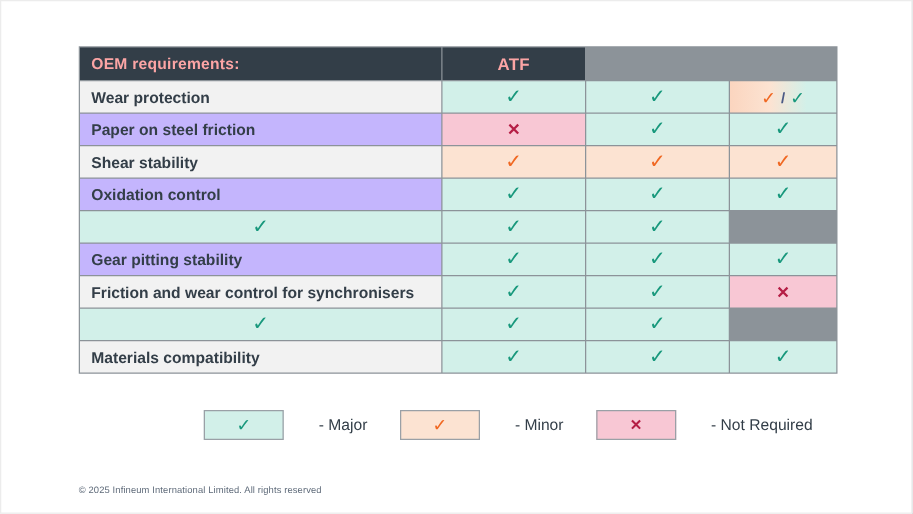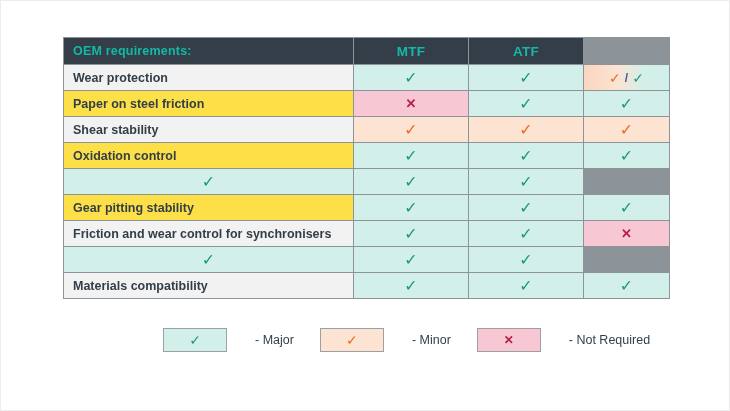--- a/index.html
+++ b/index.html
@@ -25,31 +25,31 @@
   .tr {
     display:grid;
     grid-template-columns:289px 114px 114px 85px;
     gap:1px;
   }
   .cell {
     display:flex; align-items:center; justify-content:center;
     box-sizing:border-box;
   }
   .th {
-    background:#333e48; color:#14b8a6;
+    background:#333e48; color:#fca5a5;
     font-weight:bold; font-size:13.5px;
     height:26px; letter-spacing:0.2px;
   }
   .th.label-col {
     justify-content:flex-start; padding-left:9px;
     font-size:12.5px;
   }
   .td { height:25px; }
   .label-cell {
-    background:#fde047; color:#333e48;
+    background:#c4b5fd; color:#333e48;
     font-weight:bold; font-size:12.5px;
     justify-content:flex-start; padding-left:9px;
   }
   .tr.alt .label-cell { background:#f2f2f2; }
   .value-cell { font-size:16px; line-height:1; }
   .value-cell.major        { background:#d2f0e9; color:#18987c; }
   .value-cell.minor        { background:#fce3d2; color:#f06822; }
   .value-cell.not_required { background:#f8c7d4; color:#b51e45; font-size:13px; font-weight:bold; }
   .value-cell.mixed {
     background:linear-gradient(90deg,#fbd5bf 0%,#fce3d2 38%,#d2f0e9 72%,#d2f0e9 100%);
@@ -83,21 +83,20 @@
   }
 </style>
 </head>
 <body>
 
 <div class="canvas">
 
   <div class="oem-table">
     <div class="tr">
       <div class="cell th label-col">OEM requirements:</div>
-      <div class="cell th">MTF</div>
       <div class="cell th">ATF</div>
     </div>
     <div id="table-body" style="display:flex;flex-direction:column;gap:1px;">
         <div class="tr alt">
           <div class="cell td label-cell">Wear protection</div>
           <div class="cell td value-cell major">
             <span>✓</span>
           </div>
           <div class="cell td value-cell major">
             <span>✓</span>
@@ -219,14 +218,15 @@
         <span class="legend-label">- Minor</span>
       </div>
       <div class="legend-item">
         <div class="legend-box not_required">
           <span>✕</span>
         </div>
         <span class="legend-label">- Not Required</span>
       </div>
     </div>
 
+  <div class="footer">© 2025 Infineum International Limited. All rights reserved</div>
 
 </div>
 
 </body></html>

